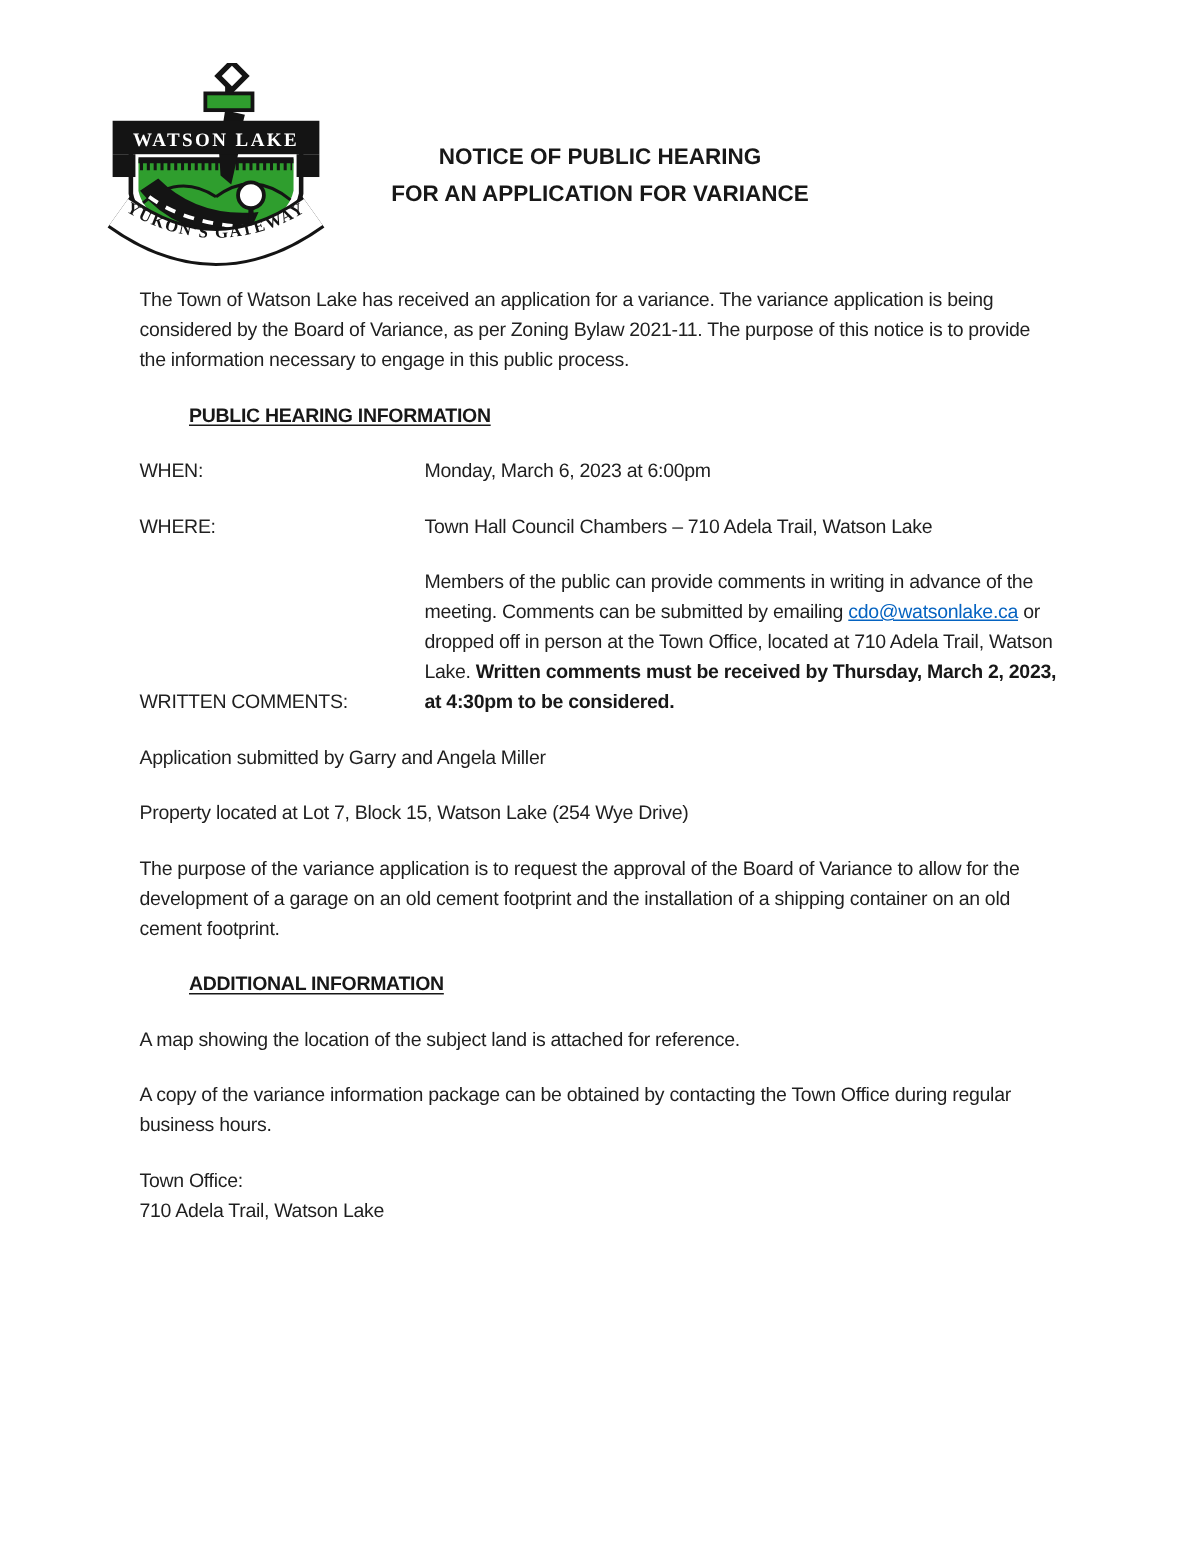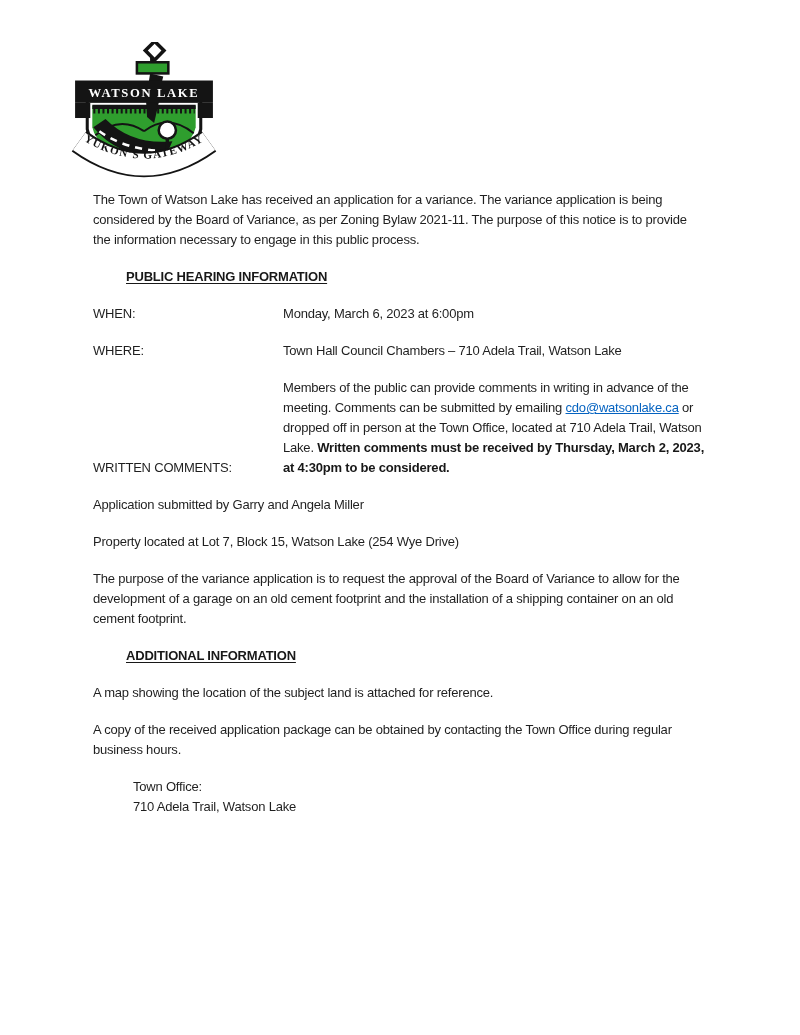--- a/index.html
+++ b/index.html
@@ -34,21 +34,21 @@
   .para,.heading,.row{margin:0 0 17px 0;}
   .heading{
     font-size:13px;font-weight:bold;color:#181818;
     text-decoration:underline;text-underline-offset:2px;margin-left:33px;
   }
   .row{display:flex;align-items:flex-end;}
   .row-label{width:190px;flex:0 0 190px;}
   .row-value{flex:1;}
   .link{color:#0563c1;text-decoration:underline;cursor:pointer;}
   strong{font-weight:bold;color:#181818;}
-  .contact div{line-height:19.5px;margin-left:40px;}
+  .contact div{line-height:19.5px;}
 </style>
 </head>
 <body>
 
 <div class="page">
 
   <header class="doc-header">
 
     <div class="logo">
       <svg viewBox="0 0 160 148" xmlns="http://www.w3.org/2000/svg">
@@ -94,20 +94,24 @@
 
         <g>
           <rect x="12" y="38" width="136" height="22" fill="#141414"></rect>
           <rect x="12" y="60" width="15" height="15" fill="#141414"></rect>
           <rect x="133" y="60" width="15" height="15" fill="#141414"></rect>
           <text x="80" y="54.5" text-anchor="middle" class="banner-text">WATSON LAKE</text>
         </g>
       </svg>
     </div>
 
+    <div class="title-block">
+      <div>NOTICE OF PUBLIC HEARING</div>
+      <div>FOR AN APPLICATION FOR VARIANCE</div>
+    </div>
   </header>
 
   <main class="doc-body">
 
     <p class="para">The Town of Watson Lake has received an application for a variance.  The variance application is being considered by the Board of Variance, as per Zoning Bylaw 2021-11.  The purpose of this notice is to provide the information necessary to engage in this public process.</p>
 
     <h2 class="heading">PUBLIC HEARING INFORMATION</h2>
 
     <div class="row">
       <div class="row-label">WHEN:</div>
@@ -128,21 +132,21 @@
     <p class="para">Application submitted by Garry and Angela Miller</p>
 
     <p class="para">Property located at Lot 7, Block 15, Watson Lake (254 Wye Drive)</p>
 
     <p class="para">The purpose of the variance application is to request the approval of the Board of Variance to allow for the development of a garage on an old cement footprint and the installation of a shipping container on an old cement footprint.</p>
 
     <h2 class="heading">ADDITIONAL INFORMATION</h2>
 
     <p class="para">A map showing the location of the subject land is attached for reference.</p>
 
-    <p class="para">A copy of the received application package can be obtained by contacting the Town Office during regular business hours.</p>
+    <p class="para">A copy of the variance information package can be obtained by contacting the Town Office during regular business hours.</p>
 
     <div class="contact">
       <div>Town Office:</div>
       <div>710 Adela Trail, Watson Lake</div>
     </div>
 
   </main>
 </div>
 
 </body></html>

